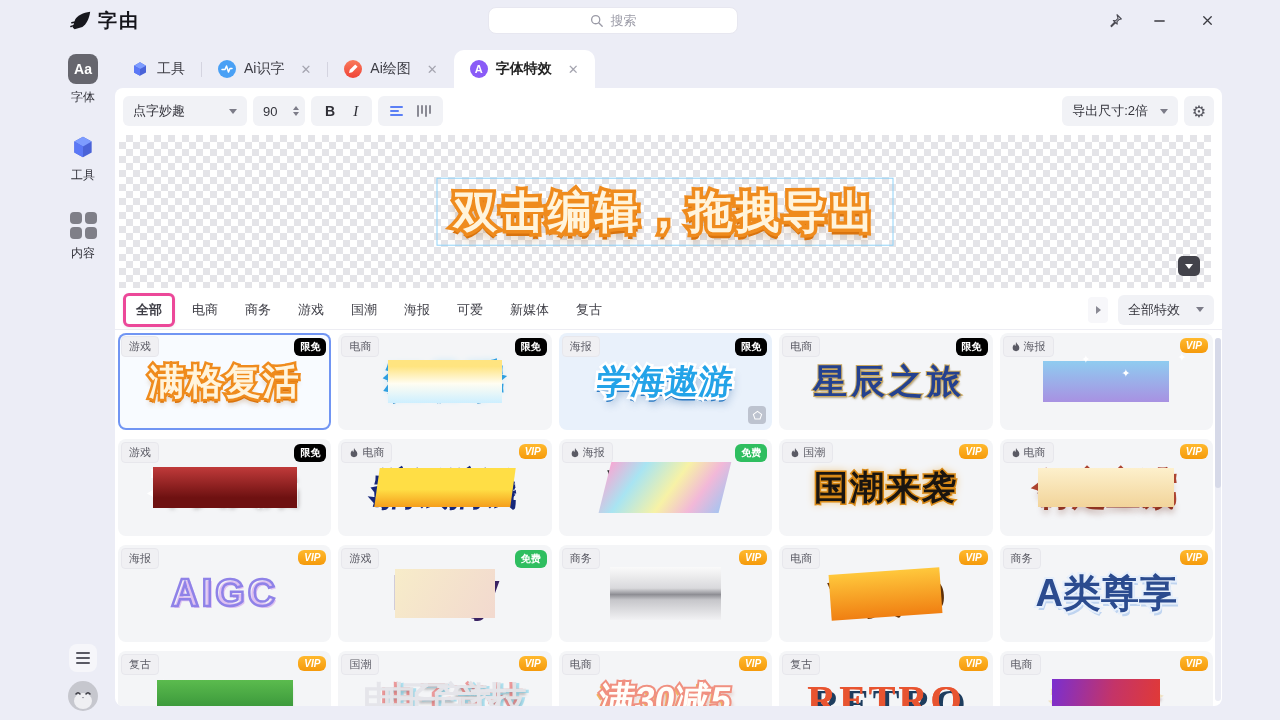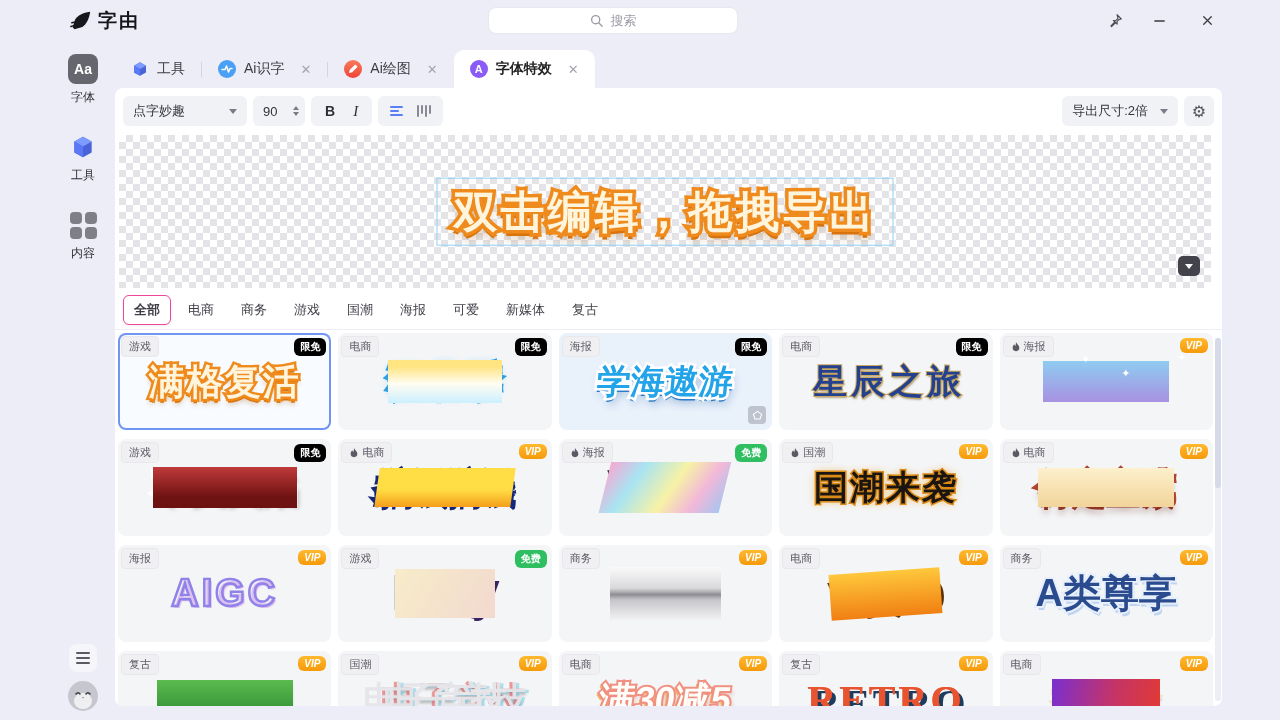--- a/index.html
+++ b/index.html
@@ -72,21 +72,21 @@
                      linear-gradient(45deg,#E4E4E8 25%,transparent 25%,transparent 75%,#E4E4E8 75%);
     background-size:14px 14px;background-position:0 0,7px 7px;}
   .sel-wrap{position:absolute;left:50%;top:50%;transform:translate(-50%,-50%);border:1px solid #8FD2F8;padding:8px 16px;}
   .collapse-btn{position:absolute;left:1063px;top:168px;width:22px;height:20px;background:#43434B;border-radius:5px;
     display:flex;align-items:center;justify-content:center;}
   .collapse-btn i{width:0;height:0;border-left:4px solid transparent;border-right:4px solid transparent;border-top:5px solid #fff;}
 
   
   .catbar{position:absolute;left:0;top:202px;right:0;height:40px;display:flex;align-items:center;padding:0 8px;border-bottom:1px solid #EDEDF3;}
   .cat{font-size:13px;color:#3e3e46;padding:5px 10px;margin-right:7px;border-radius:6px;}
-  .cat.active{background:#fff;border:1px solid #ec4899;box-shadow:0 1px 3px rgba(40,40,70,.08);font-weight:bold;}
+  .cat.active{background:#fff;border:3px solid #ec4899;box-shadow:0 1px 3px rgba(40,40,70,.08);font-weight:bold;}
   .cat-right{margin-left:auto;display:flex;align-items:center;gap:10px;}
   .arrow-btn{width:20px;height:26px;display:flex;align-items:center;justify-content:center;background:#F7F7FA;border-radius:4px;}
   .arrow-btn i{width:0;height:0;border-top:4px solid transparent;border-bottom:4px solid transparent;border-left:5px solid #8a8a94;}
   .filter-chip{width:96px;justify-content:space-between;}
 
   
   .grid{position:absolute;left:3px;top:245px;width:1095px;display:grid;grid-template-columns:repeat(5,1fr);gap:9px 7px;}
   .card{position:relative;height:97px;background:#F4F5F7;border-radius:8px;display:flex;align-items:center;justify-content:center;overflow:hidden;}
   .card.selected{background:#F8FBFF;box-shadow:inset 0 0 0 2px #7195F3;}
   .card.bg-blue{background:#E9F1FB;}
@@ -326,20 +326,29 @@
   <div class="catbar">
     <span class="cat active">全部</span>
     <span class="cat">电商</span>
     <span class="cat">商务</span>
     <span class="cat">游戏</span>
     <span class="cat">国潮</span>
     <span class="cat">海报</span>
     <span class="cat">可爱</span>
     <span class="cat">新媒体</span>
     <span class="cat">复古</span>
+    <div class="cat-right">
+      <span class="arrow-btn">
+          <i></i>
+        </span>
+      <div class="chip filter-chip">
+        <span>全部特效</span>
+        <span class="caret"></span>
+      </div>
+    </div>
   </div>
 
   <div class="grid">
 
     <div class="card selected">
       <span class="tag">游戏</span>
       <span class="badge badge-purple">限免</span>
       <span class="fx fx1" data-text="满格复活">满格复活</span>
     </div>
 

